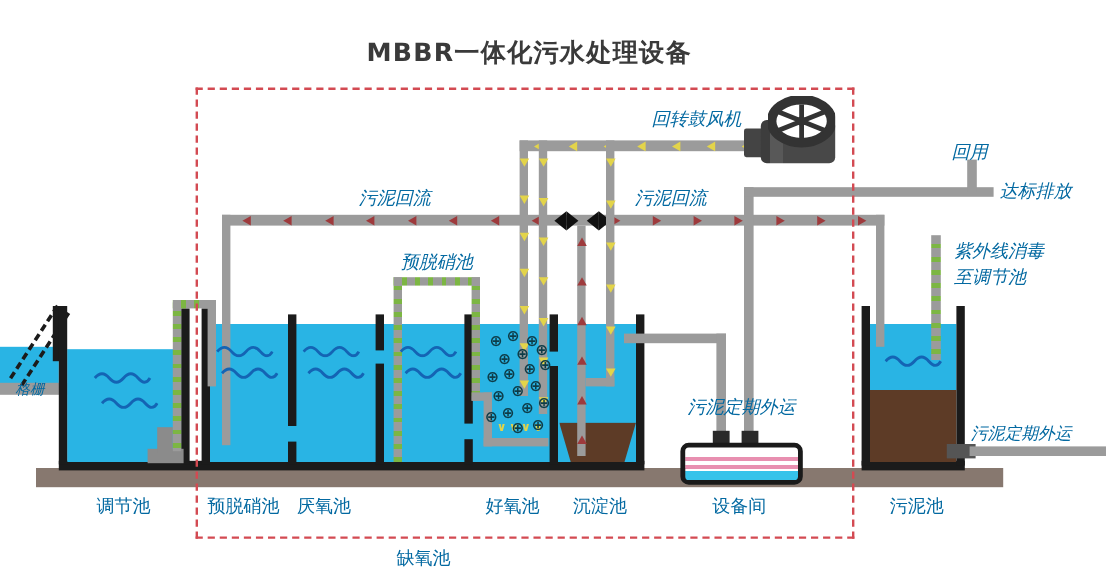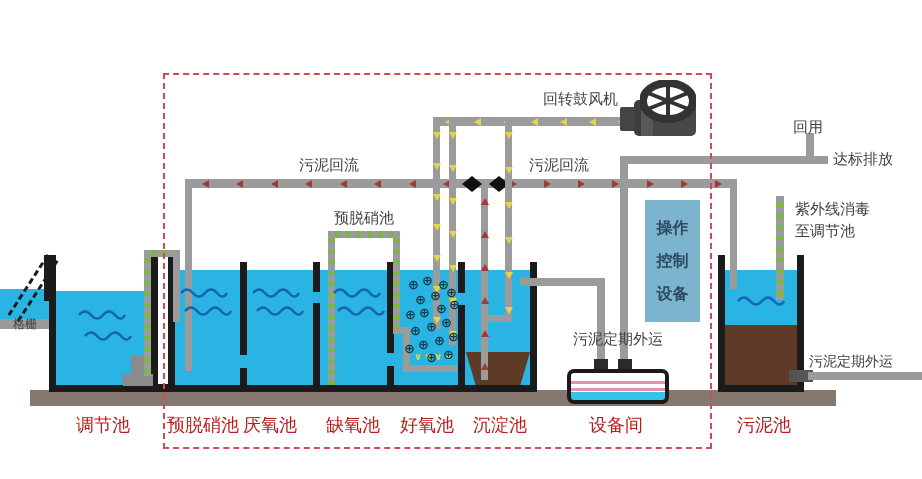--- a/index.html
+++ b/index.html
@@ -4,24 +4,24 @@
 <style>
   html,body{margin:0;padding:0;background:#fff;}
   #stage{position:relative;width:922px;height:479px;background:#ffffff;overflow:hidden;
          font-family:"DejaVu Sans","Liberation Sans",sans-serif;}
   .abs{position:absolute;}
   .water{position:absolute;background:#29b4e4;}
   .wall{position:absolute;background:#1b1b1b;}
   .pipe{position:absolute;background:#9b9b9b;}
   .pipe.gv{background:repeating-linear-gradient(180deg,#9b9b9b 0 7px,#7cb643 7px 11px);}
   .pipe.gh{background:repeating-linear-gradient(90deg,#9b9b9b 0 7px,#7cb643 7px 11px);}
-  .lbl{position:absolute;color:#404040;font-size:15px;white-space:nowrap;}
+  .lbl{position:absolute;color:#0369a1;font-size:15px;white-space:nowrap;font-style:italic;}
   .title{position:absolute;left:441px;top:30px;transform:translateX(-50%);
          font-size:21px;font-weight:600;color:#3a3a3a;letter-spacing:1px;white-space:nowrap;}
-  .tklbl{position:absolute;top:413px;transform:translateX(-50%);font-size:18px;color:#b91c1c;white-space:nowrap;font-family:Liberation Serif, serif;}
+  .tklbl{position:absolute;top:413px;transform:translateX(-50%);font-size:15px;color:#0369a1;white-space:nowrap;font-family:Liberation Serif, serif;}
   .boundary{position:absolute;left:163px;top:73px;width:545px;height:372px;
             border:2px dashed #d34a52;}
   .arrow-row{position:absolute;display:flex;justify-content:space-between;align-items:center;}
   .arrow-col{position:absolute;display:flex;flex-direction:column;justify-content:space-between;align-items:center;}
   .red{color:#9e3a3c;} .yellow{color:#e3d44a;}
   .tri{width:0;height:0;display:block;}
   .tri.left {border:4px solid transparent;border-left:0;border-right:7px solid currentColor;}
   .tri.right{border:4px solid transparent;border-right:0;border-left:7px solid currentColor;}
   .tri.up   {border:4px solid transparent;border-top:0;border-bottom:7px solid currentColor;}
   .tri.down {border:4px solid transparent;border-bottom:0;border-top:7px solid currentColor;}
@@ -37,20 +37,21 @@
          background:linear-gradient(to bottom,#ffffff 0 30%,#e88fb0 30% 42%,#ffffff 42% 54%,#e88fb0 54% 66%,#ffffff 66% 72%,#35c3ea 72% 100%);}
   .screen{position:absolute;left:26px;top:252px;width:8px;height:72px;
           border-left:3px dashed #1b1b1b;border-right:3px dashed #1b1b1b;transform:rotate(33deg);}
   .diffuser{position:absolute;left:414px;top:351px;color:#e3d44a;font-size:10px;letter-spacing:2px;font-weight:700;}
 </style>
 </head>
 <body>
 
 <div id="stage">
 
+  <div class="title">MBBR一体化污水处理设备</div>
 
   <div class="abs" style="left:30px;top:390px;width:806px;height:16px;background:#87786f;"></div>
   <div class="abs" style="left:49px;top:384px;width:488px;height:8px;background:#1b1b1b;"></div>
   <div class="abs" style="left:718px;top:384px;width:86px;height:8px;background:#1b1b1b;"></div>
 
   <div class="water" style="left:0;top:289px;width:49px;height:31px;"></div>
   <div class="abs" style="left:0;top:319px;width:56px;height:10px;background:#9b9b9b;"></div>
   <div class="wall" style="left:44px;top:255px;width:6px;height:46px;"></div>
   <div class="screen"></div>
   <div class="lbl" style="left:13px;top:316px;font-size:12px;">格栅</div>
@@ -181,25 +182,20 @@
 
   <div class="pipe gv" style="left:776px;top:196px;width:8px;height:104px;"></div>
   <div class="abs" style="left:789px;top:370px;width:24px;height:12px;background:#555;"></div>
   <div class="pipe" style="left:808px;top:372px;width:114px;height:8px;"></div>
 
   <div class="abs" style="left:594px;top:359px;width:14px;height:13px;background:#2a2a2a;"></div>
   <div class="abs" style="left:618px;top:359px;width:14px;height:13px;background:#2a2a2a;"></div>
   <div class="uvbox"></div>
   <div class="lbl" style="left:573px;top:330px;">污泥定期外运</div>
 
-  <div class="ctrlbox">
-    <div>操作</div>
-    <div>控制</div>
-    <div>设备</div>
-  </div>
 
   <div class="abs" style="left:620px;top:107px;width:18px;height:24px;background:#444;border-radius:2px;"></div>
   <div class="abs" style="left:634px;top:100px;width:62px;height:36px;border-radius:5px;background:linear-gradient(to right,#3d3d3d 0 12%,#585858 12% 30%,#484848 30% 100%);"></div>
   <svg class="abs" style="left:640px;top:80px;" width="56" height="44" viewBox="0 0 56 44">
     <ellipse cx="28" cy="21" rx="25" ry="18" fill="#ffffff" stroke="#333333" stroke-width="8"></ellipse>
     <g stroke="#333333" stroke-width="4">
       <line x1="28" y1="7" x2="28" y2="35"></line>
       <line x1="8" y1="13" x2="48" y2="29"></line>
       <line x1="8" y1="29" x2="48" y2="13"></line>
     </g>
@@ -214,21 +210,21 @@
   <div class="lbl" style="left:334px;top:209px;">预脱硝池</div>
   <div class="lbl" style="left:793px;top:118px;">回用</div>
   <div class="lbl" style="left:833px;top:150px;">达标排放</div>
   <div class="lbl" style="left:795px;top:200px;">紫外线消毒</div>
   <div class="lbl" style="left:795px;top:222px;">至调节池</div>
   <div class="lbl" style="left:809px;top:353px;font-size:14px;">污泥定期外运</div>
 
   <div class="tklbl" style="left:103px;">调节池</div>
   <div class="tklbl" style="left:203px;">预脱硝池</div>
   <div class="tklbl" style="left:270px;">厌氧池</div>
-  <div class="tklbl" style="left:353px;">缺氧池</div>
+  <div class="tklbl" style="left:353px;margin-top:43px;">缺氧池</div>
   <div class="tklbl" style="left:427px;">好氧池</div>
   <div class="tklbl" style="left:500px;">沉淀池</div>
   <div class="tklbl" style="left:616px;text-align:right;">设备间</div>
   <div class="tklbl" style="left:764px;">污泥池</div>
 
 <svg width="48" height="14" viewBox="0 0 48 14" style="position: absolute; left: 78px; top: 306px;">
       <path d="M1 9 Q7 2 13 9 T25 9 T37 9 T47 9" fill="none" stroke="#1464b4" stroke-width="2.4"></path>
     </svg>
     <svg width="48" height="14" viewBox="0 0 48 14" style="position: absolute; left: 84px; top: 327px;">
       <path d="M1 9 Q7 2 13 9 T25 9 T37 9 T47 9" fill="none" stroke="#1464b4" stroke-width="2.4"></path>

